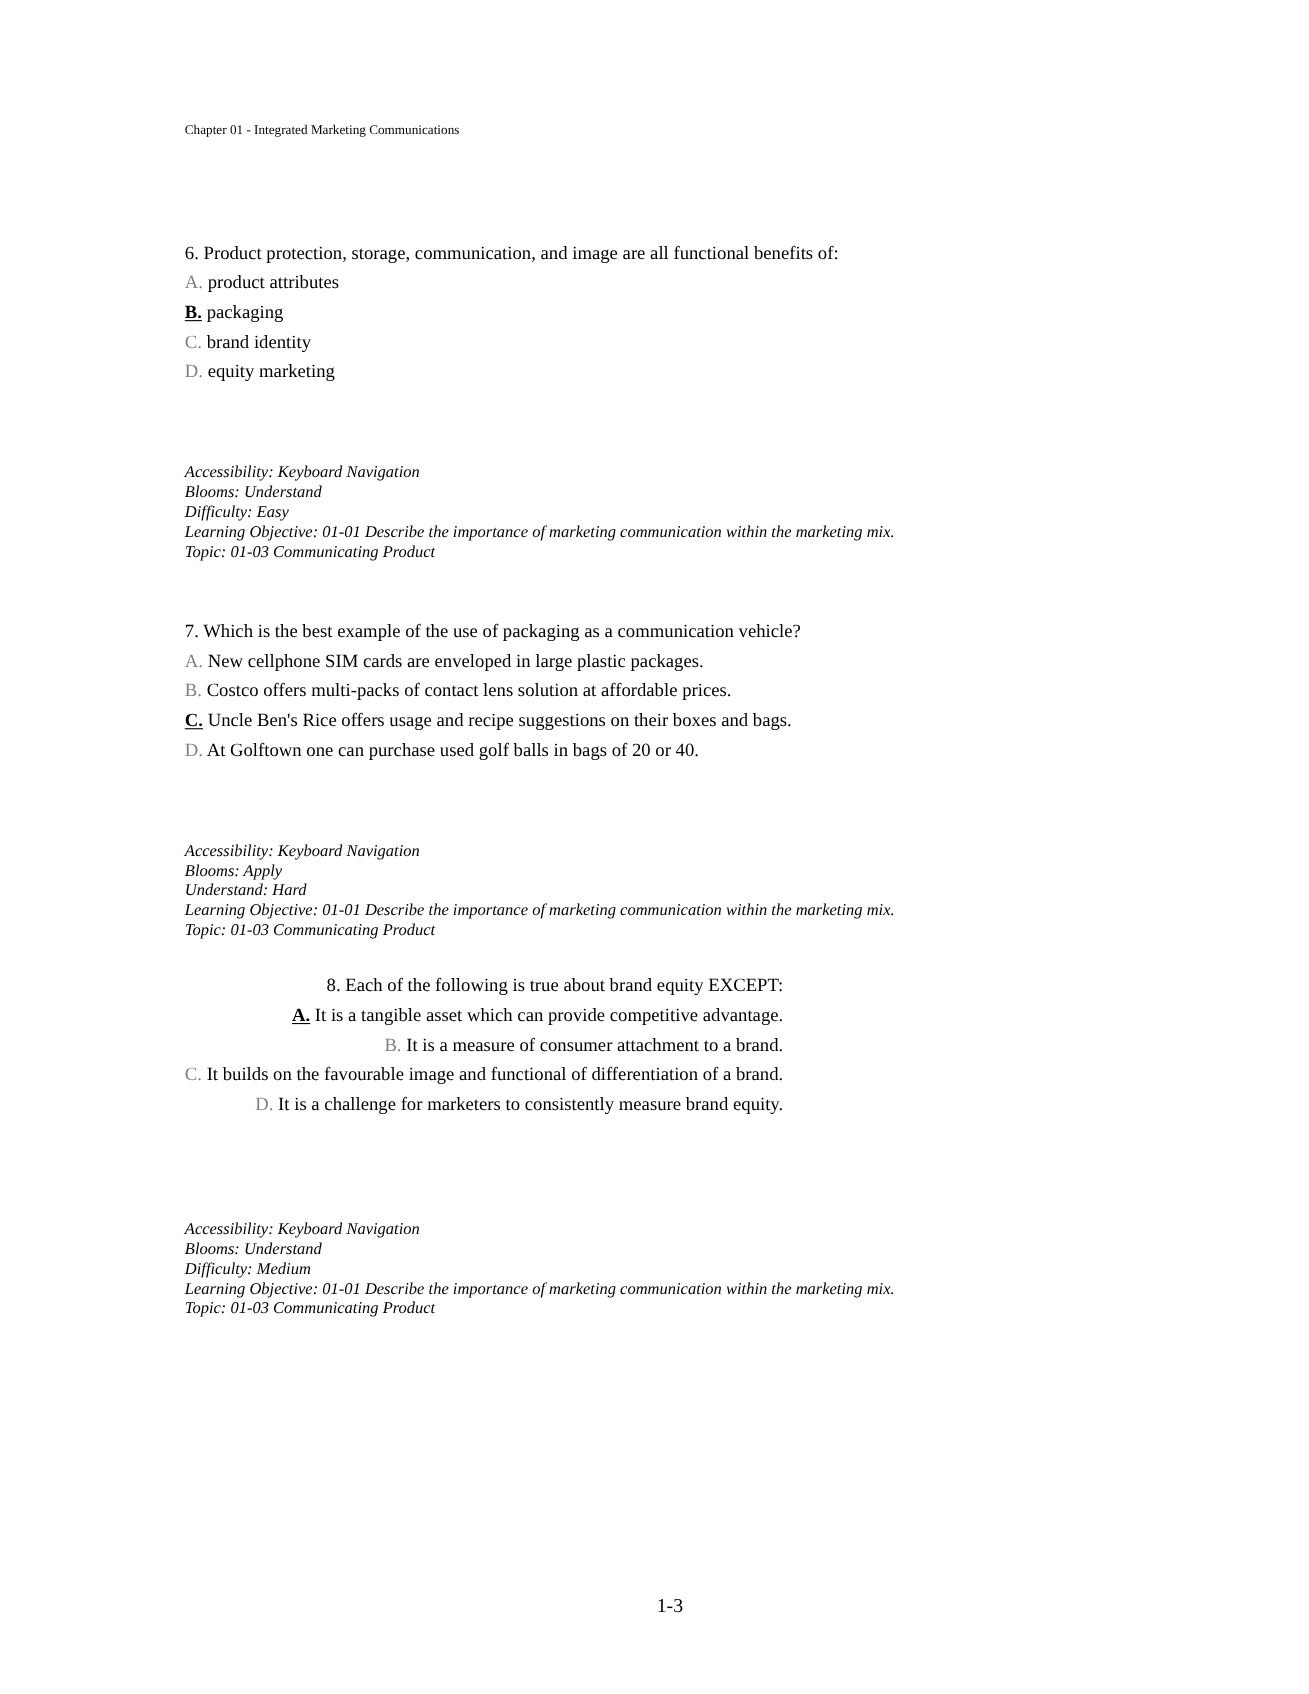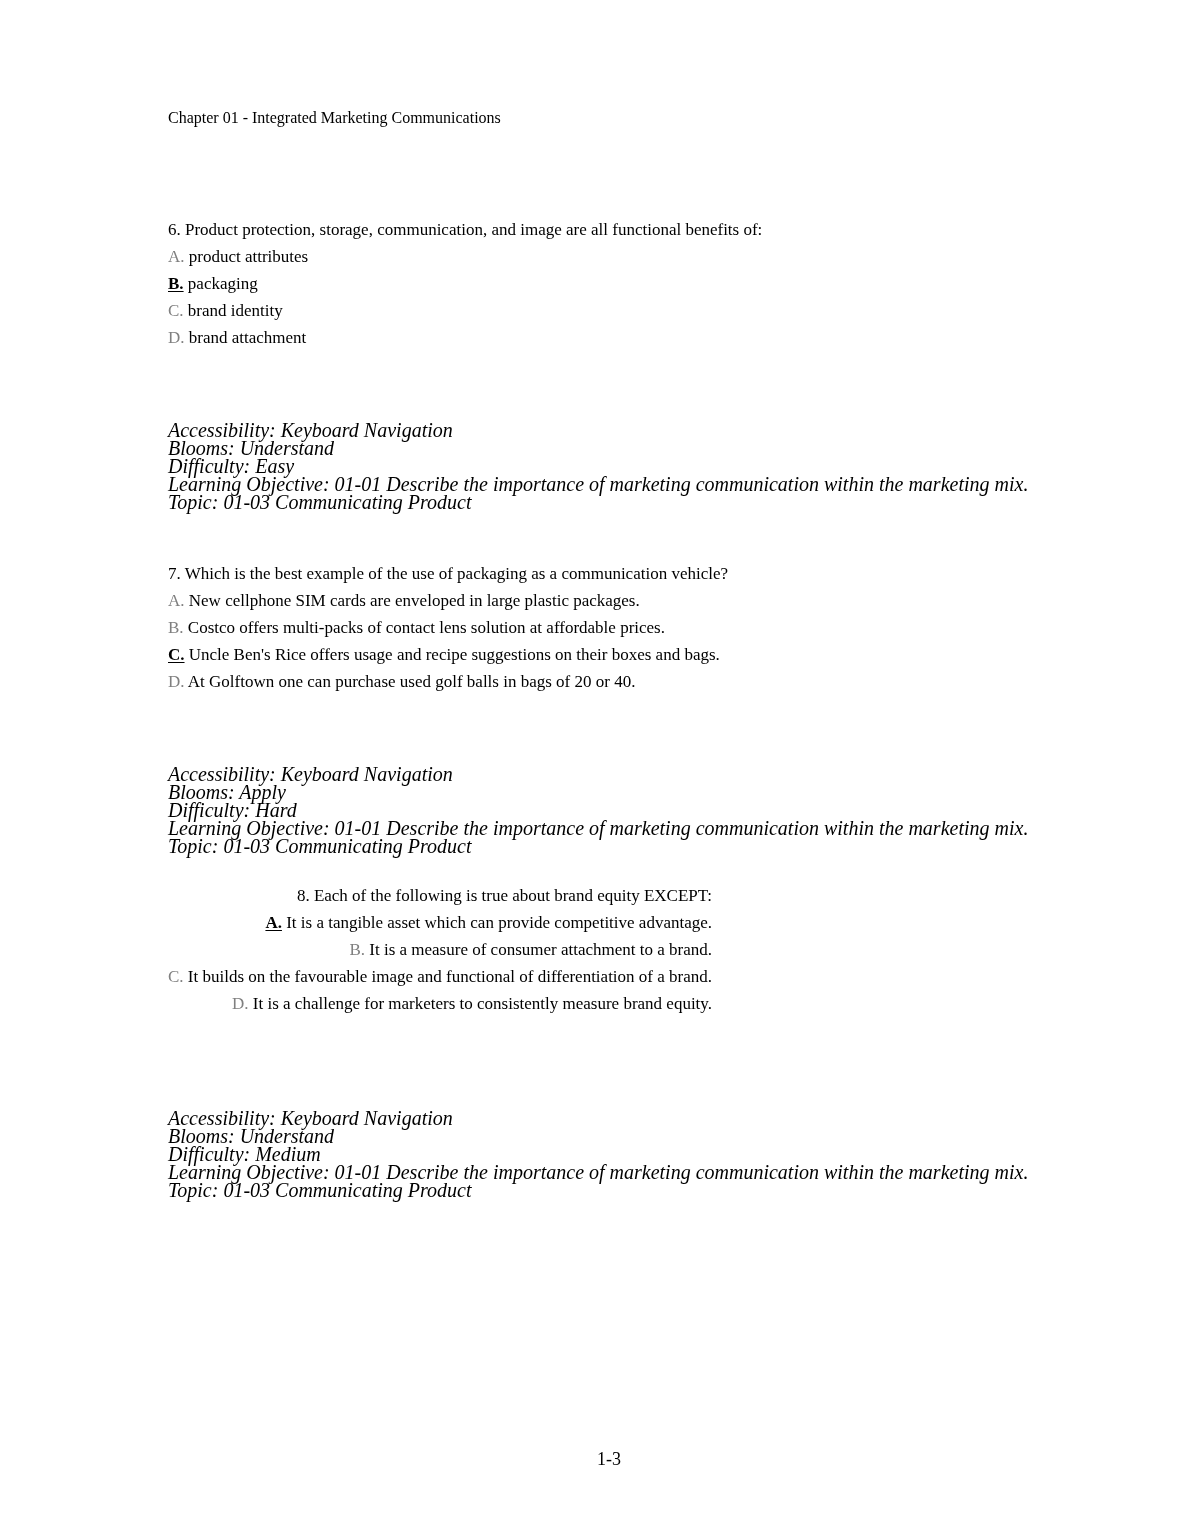--- a/index.html
+++ b/index.html
@@ -2,71 +2,71 @@
 <html><head>
 <meta charset="utf-8">
 <style>
   html, body { margin: 0; padding: 0; background: #ffffff; }
   body {
     width: 1190px; height: 1540px; position: relative; overflow: hidden;
     font-family: "Liberation Serif", "DejaVu Serif", serif; color: #000;
   }
   .header {
     position: absolute; left: 168px; top: 107px;
-    font-size: 16px; line-height: 22px;
+    font-size: 12px; line-height: 22px;
   }
   .question {
     position: absolute; left: 168px;
     font-size: 17px; line-height: 27px;
   }
   .q-stem { display: block; white-space: nowrap; }
   .option { display: block; white-space: nowrap; }
   .opt-letter { color: #808080; }
   .opt-letter.correct { color: #000; font-weight: bold; text-decoration: underline; text-underline-offset: 2px; }
   .meta {
     position: absolute; left: 168px;
-    font-size: 20px; line-height: 18px; font-style: italic;
+    font-size: 15px; line-height: 18px; font-style: italic;
   }
   .meta span { display: block; white-space: nowrap; }
   .page-number {
     position: absolute; left: 0; width: 1218px; text-align: center; top: 1448px;
     font-size: 18px; line-height: 22px;
   }
 </style>
 </head>
 <body>
 
 <div class="header">Chapter 01 - Integrated Marketing Communications</div>
 
 <div class="question" style="top:216px;">
   <span class="q-stem">6. Product protection, storage, communication, and image are all functional benefits of:</span>
   <span class="option"><span class="opt-letter">A.</span><span> product attributes</span></span>
   <span class="option"><span class="opt-letter correct">B.</span><span> packaging</span></span>
   <span class="option"><span class="opt-letter">C.</span><span> brand identity</span></span>
-  <span class="option"><span class="opt-letter">D.</span><span> brand attachment</span></span>
+  <span class="option"><span class="opt-letter">D.</span><span> equity marketing</span></span>
 </div>
 <div class="meta" style="top:421px;">
   <span>Accessibility: Keyboard Navigation</span>
   <span>Blooms: Understand</span>
   <span>Difficulty: Easy</span>
   <span>Learning Objective: 01-01 Describe the importance of marketing communication within the marketing mix.</span>
   <span>Topic: 01-03 Communicating Product</span>
 </div>
 
 <div class="question" style="top:560px;">
   <span class="q-stem">7. Which is the best example of the use of packaging as a communication vehicle?</span>
   <span class="option"><span class="opt-letter">A.</span><span> New cellphone SIM cards are enveloped in large plastic packages.</span></span>
   <span class="option"><span class="opt-letter">B.</span><span> Costco offers multi-packs of contact lens solution at affordable prices.</span></span>
   <span class="option"><span class="opt-letter correct">C.</span><span> Uncle Ben's Rice offers usage and recipe suggestions on their boxes and bags.</span></span>
   <span class="option"><span class="opt-letter">D.</span><span> At Golftown one can purchase used golf balls in bags of 20 or 40.</span></span>
 </div>
 <div class="meta" style="top:765px;">
   <span>Accessibility: Keyboard Navigation</span>
   <span>Blooms: Apply</span>
-  <span>Difficulty: Hard</span>
+  <span>Understand: Hard</span>
   <span>Learning Objective: 01-01 Describe the importance of marketing communication within the marketing mix.</span>
   <span>Topic: 01-03 Communicating Product</span>
 </div>
 
 <div class="question" style="top:882px;text-align:right;">
   <span class="q-stem">8. Each of the following is true about brand equity EXCEPT:</span>
   <span class="option"><span class="opt-letter correct">A.</span><span> It is a tangible asset which can provide competitive advantage.</span></span>
   <span class="option"><span class="opt-letter">B.</span><span> It is a measure of consumer attachment to a brand.</span></span>
   <span class="option"><span class="opt-letter">C.</span><span> It builds on the favourable image and functional of differentiation of a brand.</span></span>
   <span class="option"><span class="opt-letter">D.</span><span> It is a challenge for marketers to consistently measure brand equity.</span></span>

